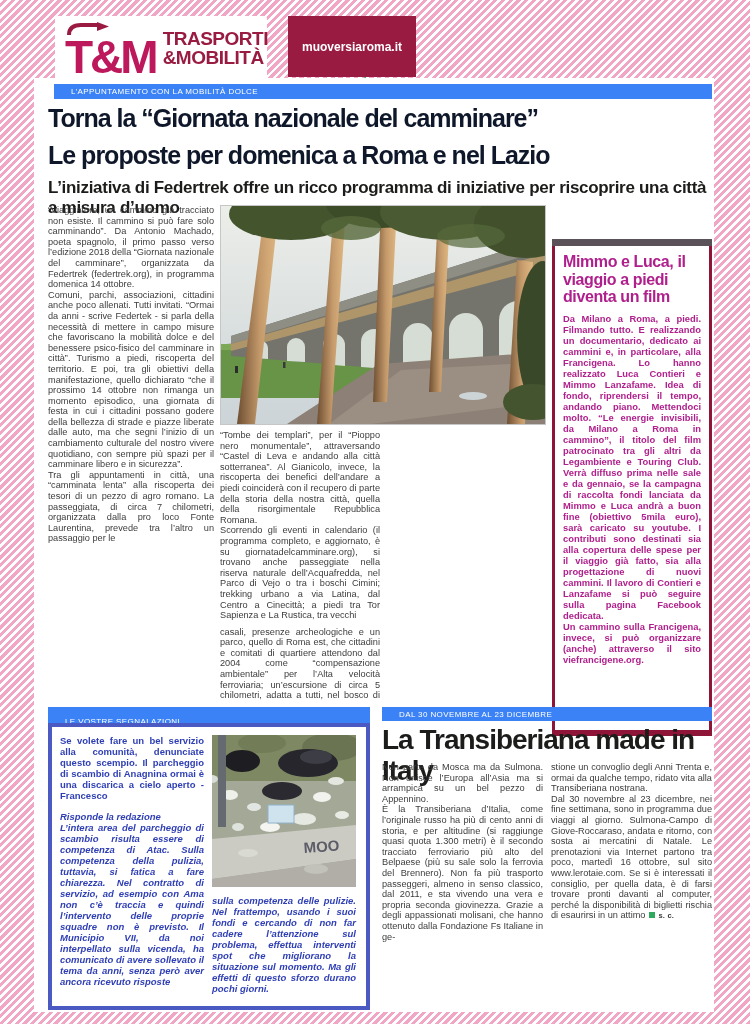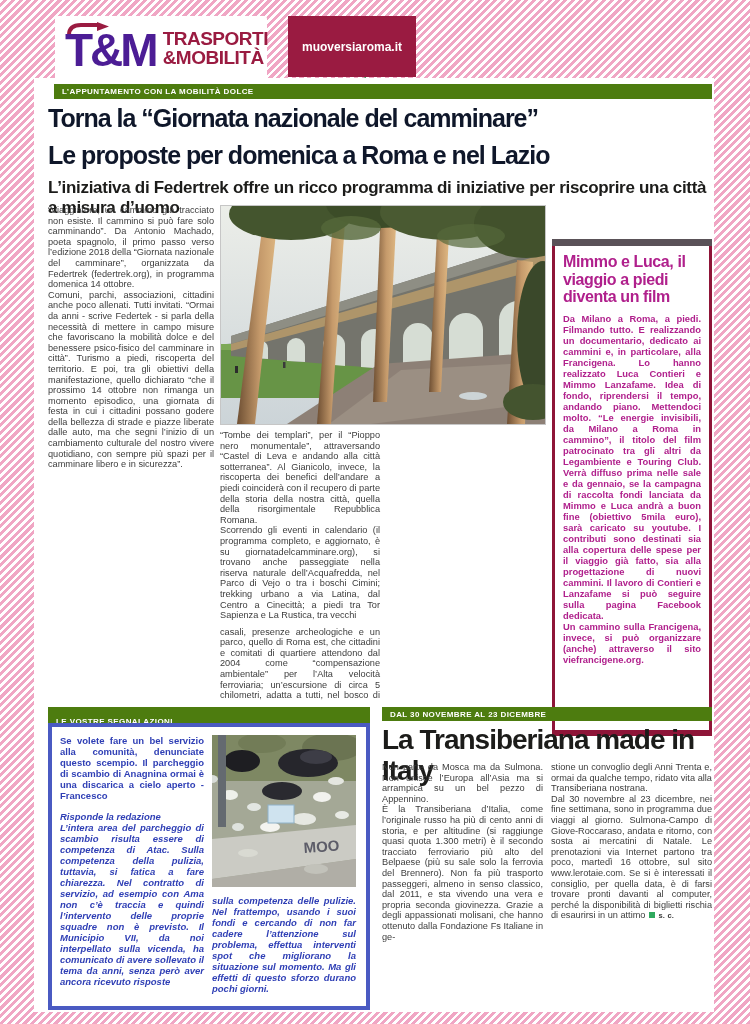--- a/index.html
+++ b/index.html
@@ -12,38 +12,38 @@
     position:absolute;left:34px;top:78px;width:680px;height:934px;
     background:#ffffff;
   }
   
   .logo-box{
     position:absolute;left:55px;top:16px;width:212px;height:64px;
     background:#ffffff;border-radius:3px;display:flex;align-items:center;
     gap:7px;padding:0 10px;box-sizing:border-box;z-index:3;
   }
   .tm{
-    font-size:46px;font-weight:800;color:#4c1d95;letter-spacing:-3px;
-    line-height:46px;position:relative;top:2px;
+    font-size:46px;font-weight:800;color:#be185d;letter-spacing:-3px;
+    line-height:46px;position:relative;top:9px;
   }
   .logo-arrow{position:absolute;left:12px;top:6px;}
   .wordmark{display:flex;flex-direction:column;justify-content:center;}
   .wordmark span{
     font-size:19px;font-weight:800;color:#9a1b41;line-height:19px;letter-spacing:-0.5px;
   }
   .site-tab{
     position:absolute;left:288px;top:16px;height:29px;z-index:3;
     background:#9a1b41;color:#ffffff;font-size:12px;font-weight:700;
     display:flex;align-items:center;padding:16px 14px;cursor:pointer;text-align:center;
   }
   .ribbon{position:absolute;left:288px;top:41px;z-index:2;}
   
   .kicker{
-    background:#4d7c0f;color:#ffffff;font-size:8px;font-weight:700;
-    letter-spacing:.4px;display:flex;align-items:center;padding:0 8px;
+    background:#3b82f6;color:#ffffff;font-size:8px;font-weight:400;
+    letter-spacing:.4px;display:flex;align-items:center;padding:0 17px;
     text-transform:uppercase;
   }
   .kicker-main{position:absolute;left:20px;right:2px;top:6px;height:15px;}
   
   .headline{
     position:absolute;left:14px;top:22px;width:655px;
     font-size:25px;line-height:37px;font-weight:800;letter-spacing:-1px;
     color:#0f172a;
   }
   .standfirst{
@@ -137,20 +137,21 @@
     <div>Le proposte per domenica a Roma e nel Lazio</div>
   </div>
 
   <div class="standfirst">L’iniziativa di Federtrek offre un ricco programma di iniziative per riscoprire una città a misura d’uomo</div>
 
   <div class="main-row">
 
     <div class="col1 bodytext">
       <p>“Viaggiatore, un cammino già tracciato non esiste. Il cammino si può fare solo camminando”. Da Antonio Machado, poeta spagnolo, il primo passo verso l’edizione 2018 della “Giornata nazionale del camminare”, organizzata da Federtrek (federtrek.org), in programma domenica 14 ottobre.</p>
       <p>Comuni, parchi, associazioni, cittadini anche poco allenati. Tutti invitati. “Ormai da anni - scrive Federtek - si parla della necessità di mettere in campo misure che favoriscano la mobilità dolce e del benessere psico-fisico del camminare in città”. Turismo a piedi, riscoperta del territorio. E poi, tra gli obiettivi della manifestazione, quello dichiarato “che il prossimo 14 ottobre non rimanga un momento episodico, una giornata di festa in cui i cittadini possano godere della bellezza di strade e piazze liberate dalle auto, ma che segni l’inizio di un cambiamento culturale del nostro vivere quotidiano, con sempre più spazi per il camminare libero e in sicurezza”.</p>
+      <p>Tra gli appuntamenti in città, una “camminata lenta” alla riscoperta dei tesori di un pezzo di agro romano. La passeggiata, di circa 7 chilometri, organizzata dalla pro loco Fonte Laurentina, prevede tra l’altro un passaggio per le</p>
     </div>
 
     <div class="mid">
       <svg class="photo-main" viewBox="0 0 324 218" preserveAspectRatio="none">
         <defs>
           <linearGradient id="sky" x1="0" y1="0" x2="0" y2="1">
             <stop offset="0" stop-color="#eceee9"></stop>
               <stop offset="1" stop-color="#ccd4d8"></stop>
           </linearGradient>
           <linearGradient id="trunk" x1="0" y1="0" x2="1" y2="0">

